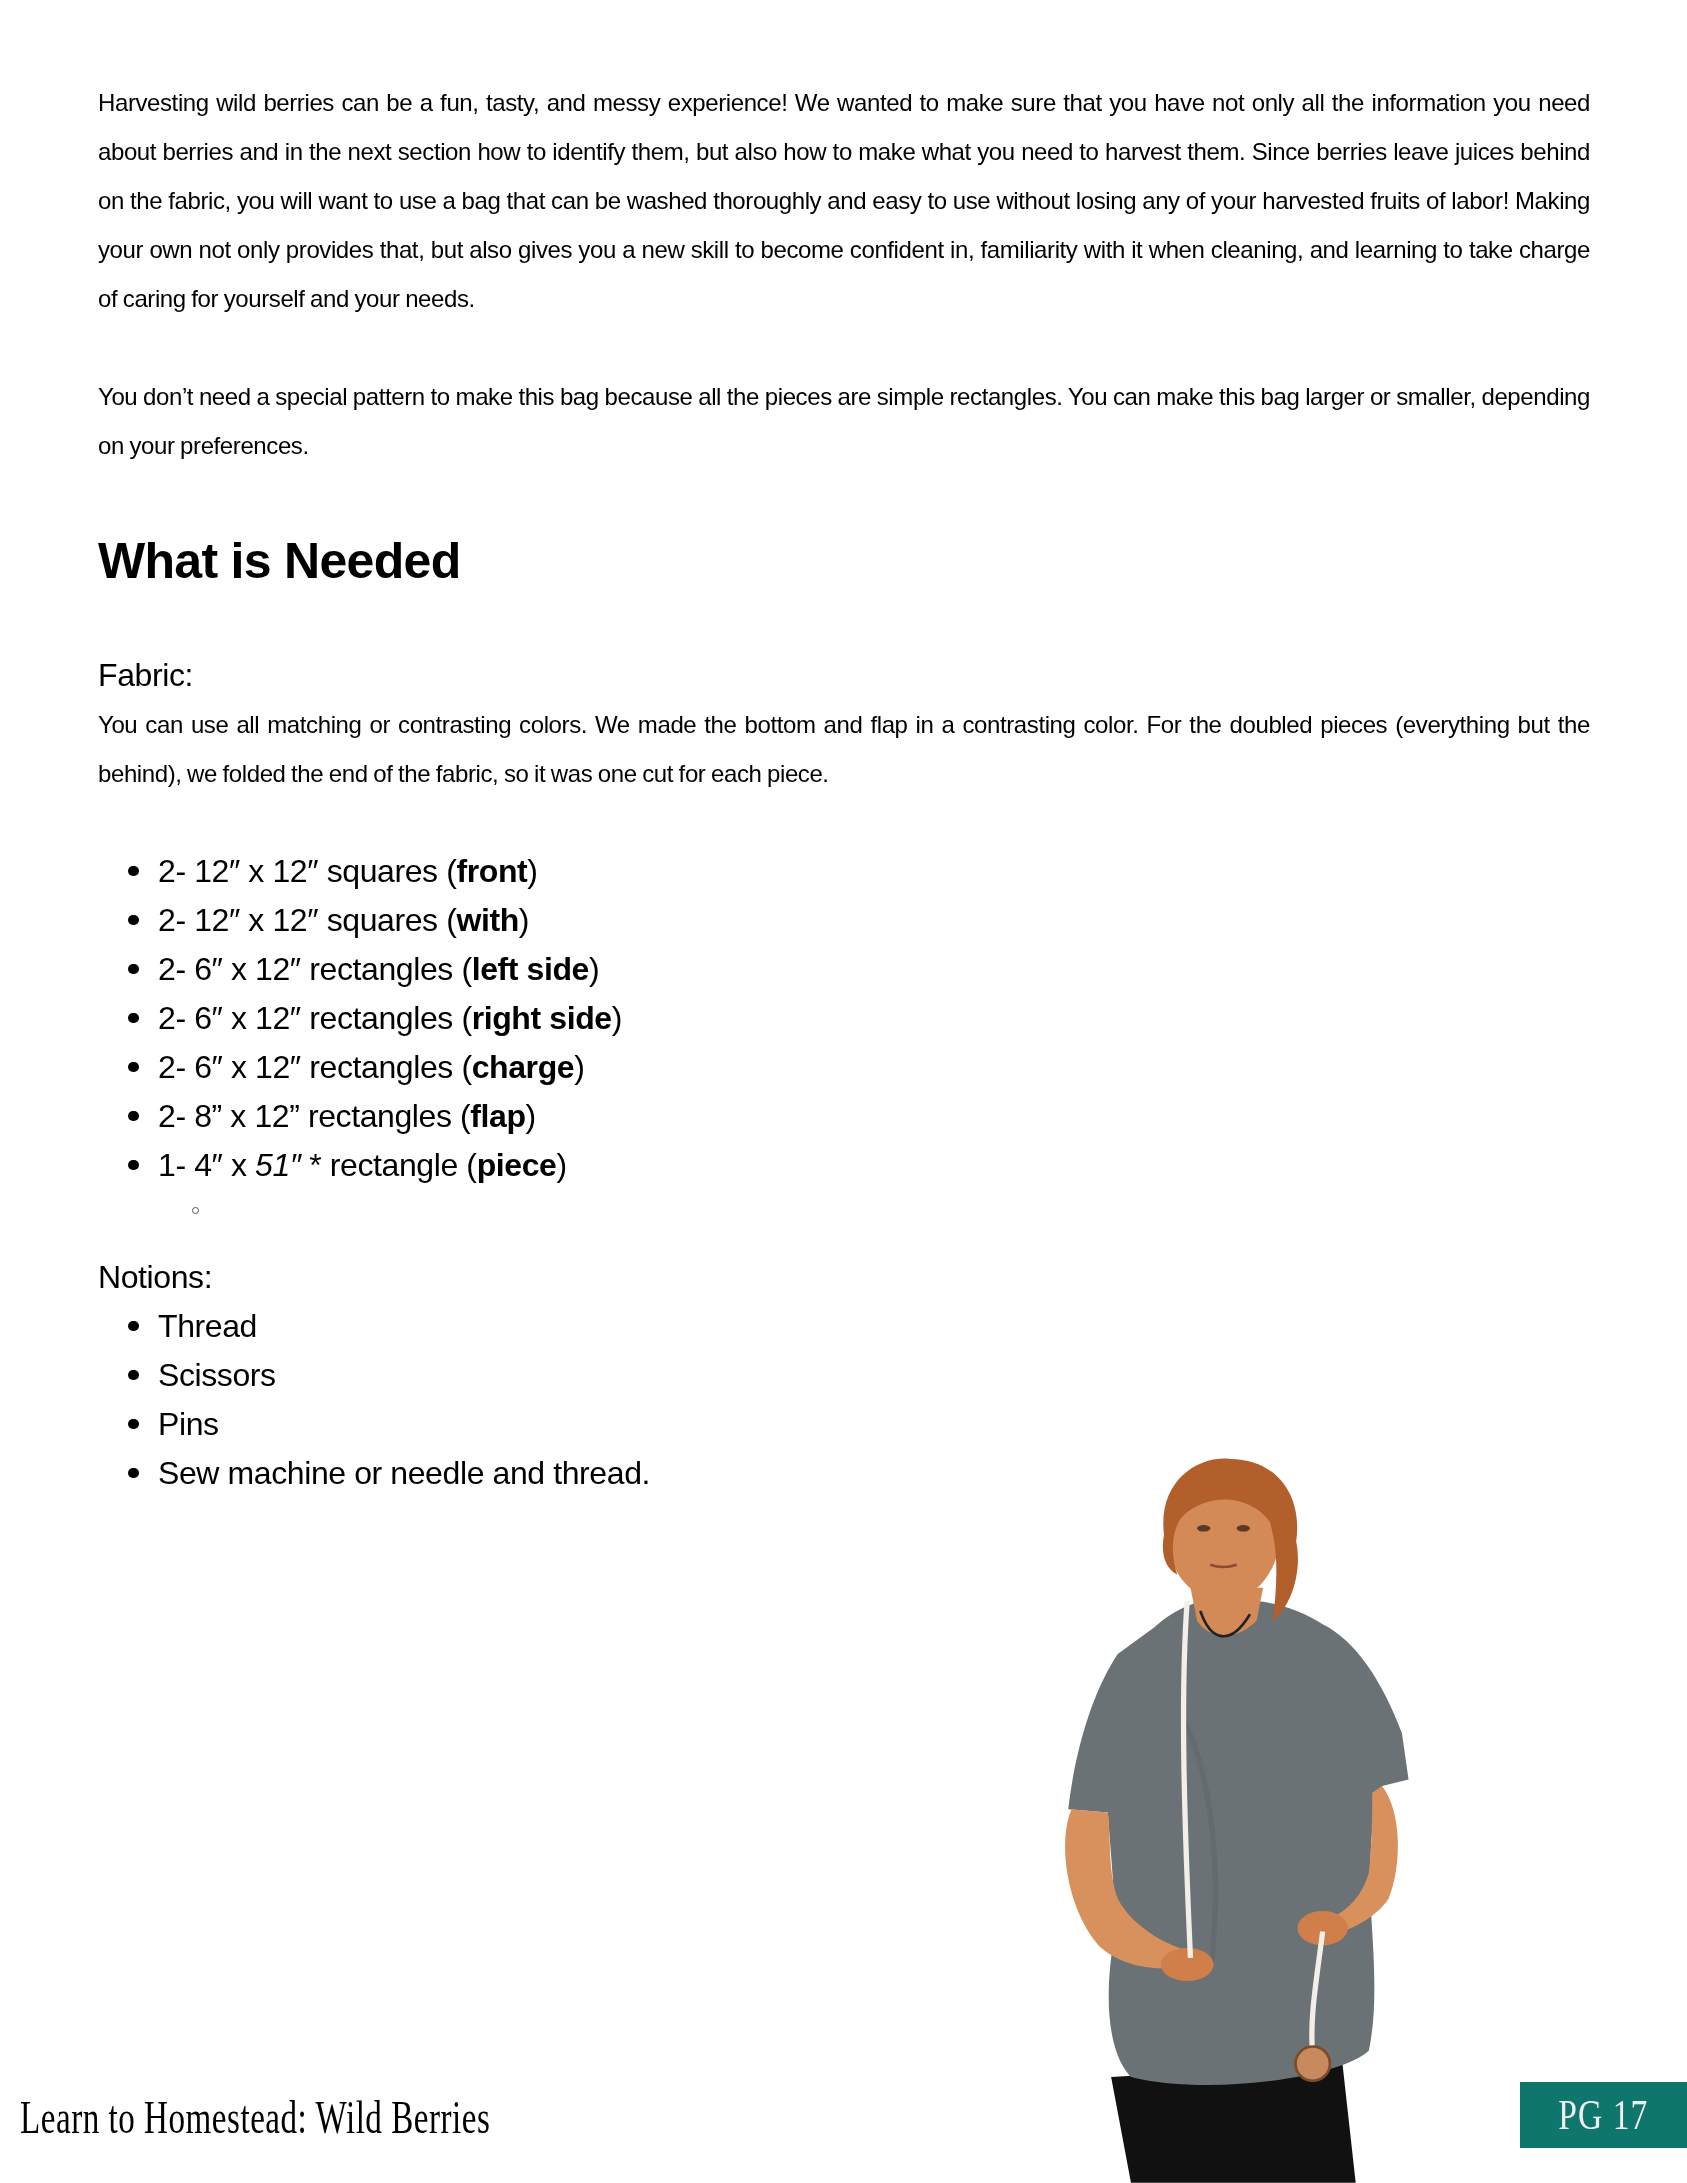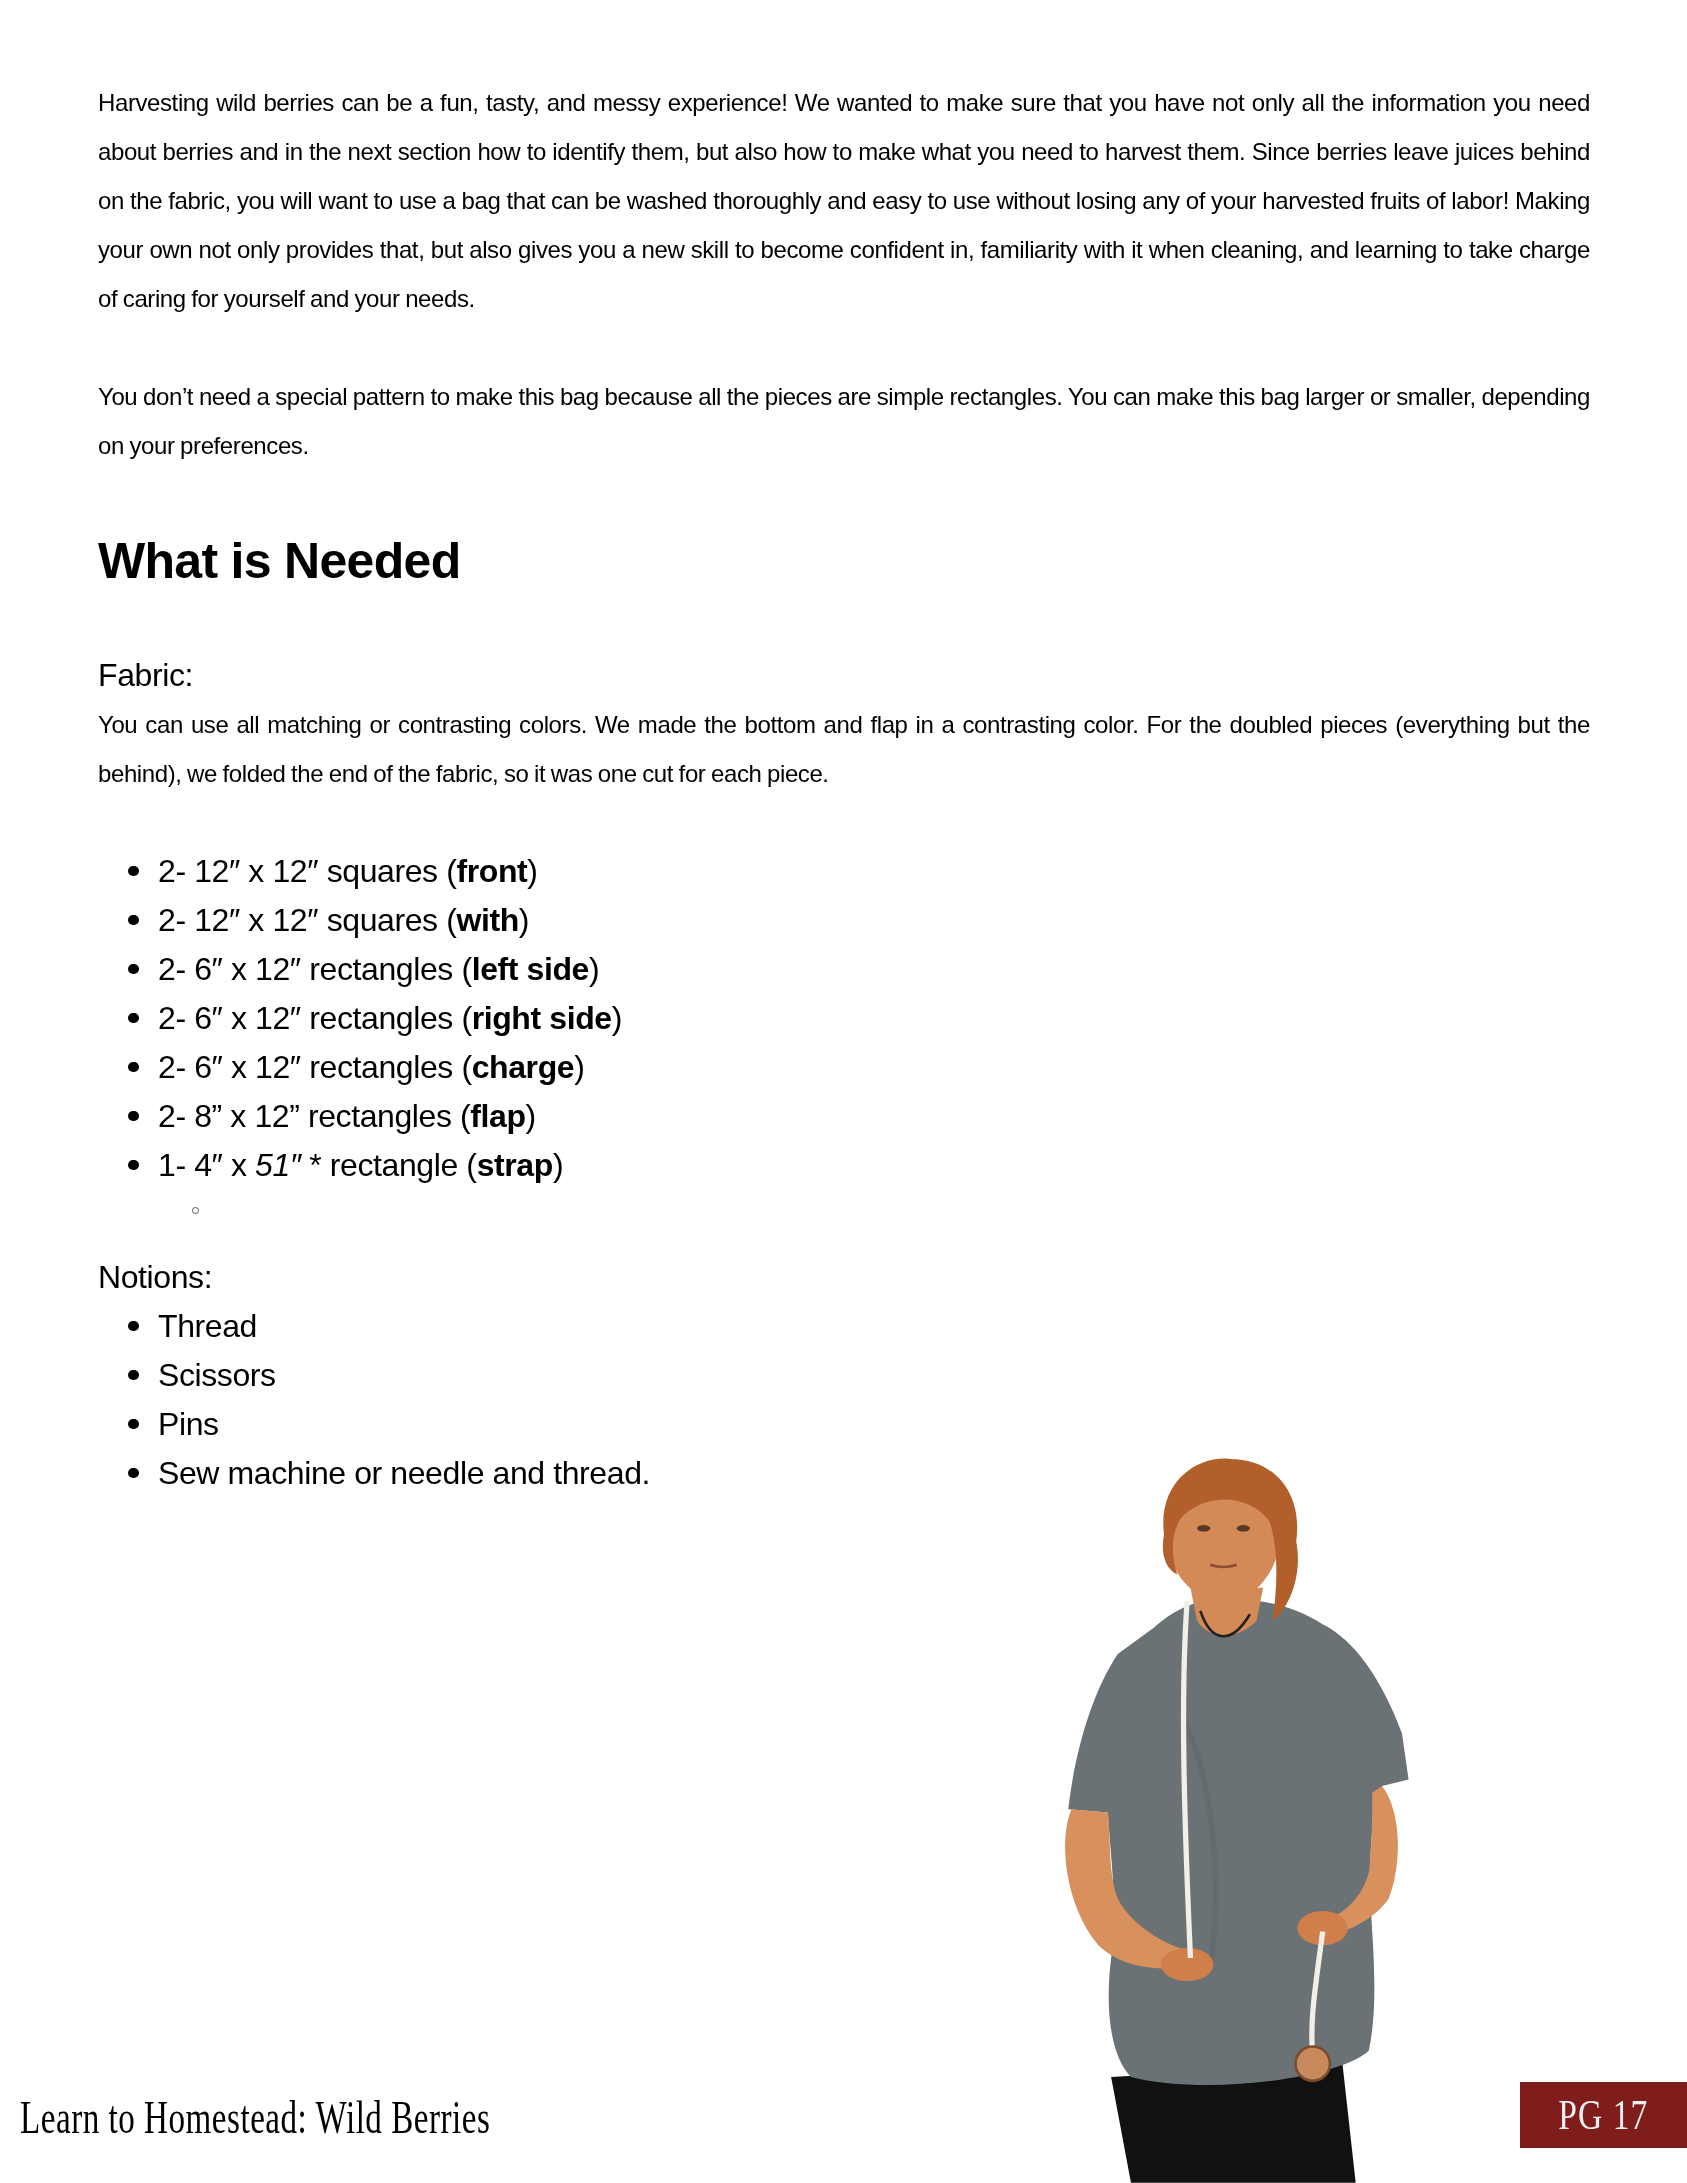--- a/index.html
+++ b/index.html
@@ -166,21 +166,21 @@
   <p class="label">Fabric:</p>
   <p class="para">You can use all matching or contrasting colors. We made the bottom and flap in a contrasting color. For the doubled pieces (everything but the behind), we folded the end of the fabric, so it was one cut for each piece.</p>
 
   <ul class="bullets">
     <li><span class="bullet"></span><span>2- 12″ x 12″ squares (</span><b>front</b><span>)</span></li>
     <li><span class="bullet"></span><span>2- 12″ x 12″ squares (</span><b>with</b><span>)</span></li>
     <li><span class="bullet"></span><span>2- 6″ x 12″ rectangles (</span><b>left side</b><span>)</span></li>
     <li><span class="bullet"></span><span>2- 6″ x 12″ rectangles (</span><b>right side</b><span>)</span></li>
     <li><span class="bullet"></span><span>2- 6″ x 12″ rectangles (</span><b>charge</b><span>)</span></li>
     <li><span class="bullet"></span><span>2- 8” x 12” rectangles (</span><b>flap</b><span>)</span></li>
-    <li><span class="bullet"></span><span>1- 4″ x </span><i>51″</i><span> * rectangle (</span><b>strap</b><span>)</span></li>
+    <li><span class="bullet"></span><span>1- 4″ x </span><i>51″</i><span> * rectangle (</span><b>piece</b><span>)</span></li>
   </ul>
   <div class="sub-item">
     <span class="circle"></span>
   </div>
 
   <p class="notions-label">Notions:</p>
   <ul class="notions">
     <li><span class="bullet"></span><span>Thread</span></li>
     <li><span class="bullet"></span><span>Scissors</span></li>
     <li><span class="bullet"></span><span>Pins</span></li>
@@ -215,16 +215,16 @@
   <path d="M300 185 Q320 192 340 185" stroke="#8a4a2f" stroke-width="4" fill="none"></path>
 
   <path d="M285 255 C300 300 330 310 360 260" stroke="#222" stroke-width="4" fill="none"></path>
 
   <path d="M265 240 C255 380 260 560 270 780" stroke="#f2efe8" stroke-width="8" fill="none"></path>
   <path d="M470 740 C460 820 450 870 455 930" stroke="#f2efe8" stroke-width="8" fill="none"></path>
   <circle cx="455" cy="940" r="26" fill="#c88a5c" stroke="#7a4c2c" stroke-width="4"></circle>
 </svg>
 
 <div class="footer-title">Learn to Homestead: Wild Berries</div>
-<div class="page-badge" style="background: #7f1d1d;">
+<div class="page-badge" style="background: #0f766e;">
   <span>PG 17</span>
 </div>
 
 
 </body></html>

